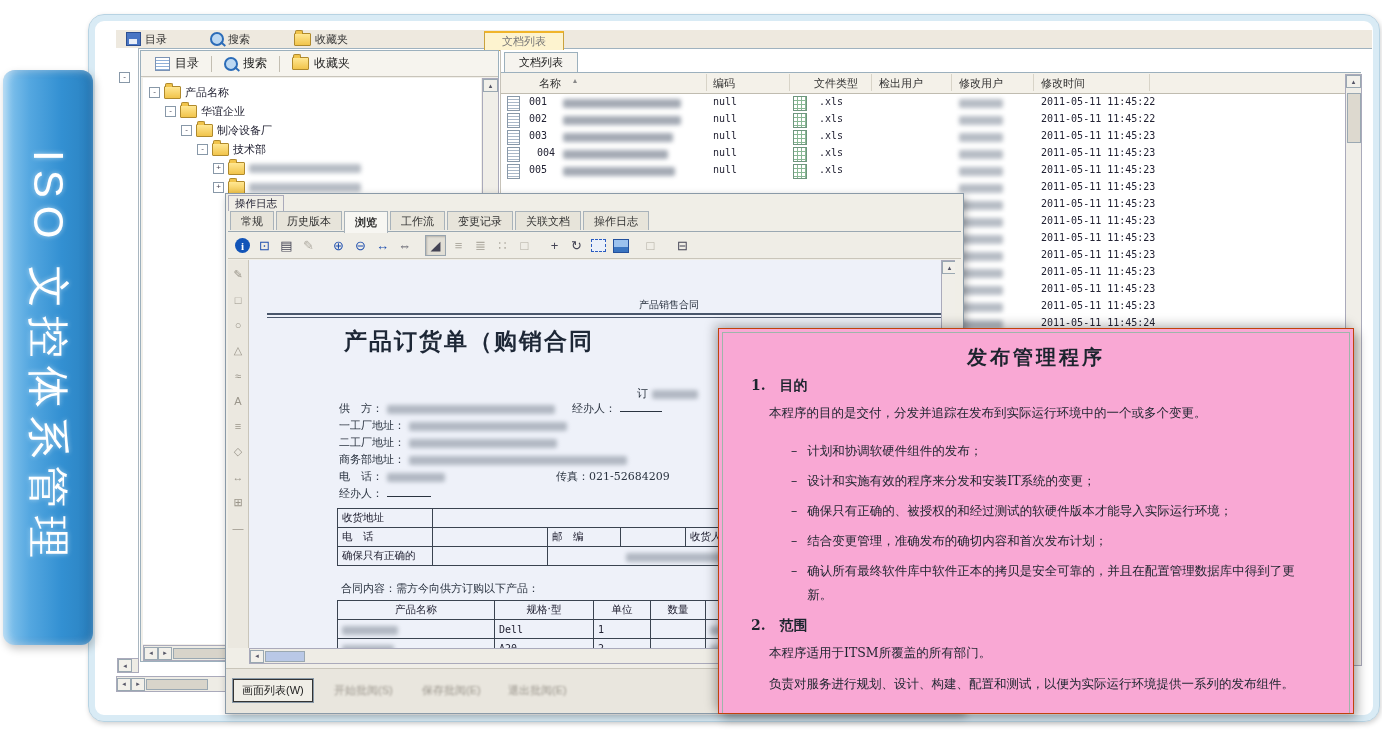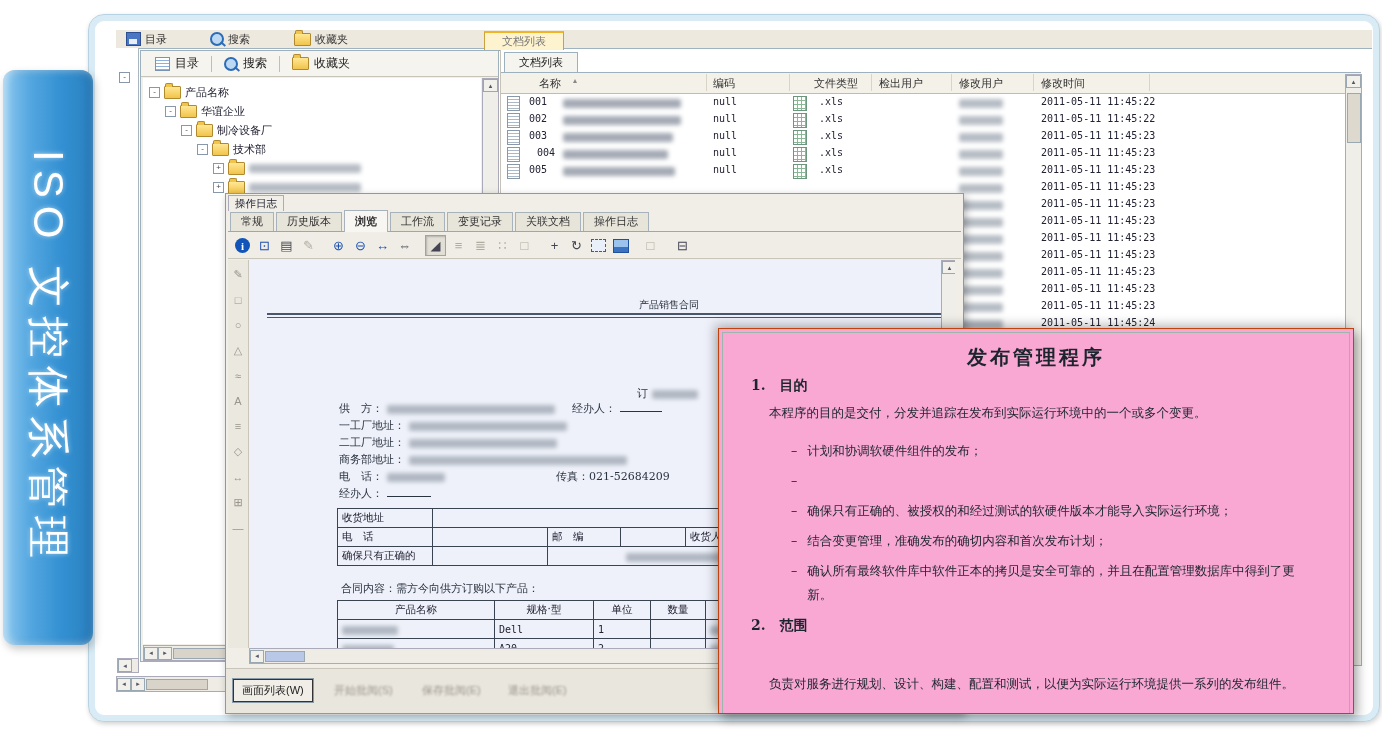--- a/index.html
+++ b/index.html
@@ -71,21 +71,21 @@
   .hsep{position:absolute;top:1px;width:1px;height:17px;background:#d8d4c8;}
   .lrow{position:absolute;left:0;width:100%;height:17px;font-size:10.5px;color:#223;}
   .lrow .c{position:absolute;top:2px;white-space:nowrap;}
   .mono{font-family:"DejaVu Sans Mono",monospace;font-size:10px;}
 
   
   .props{left:225px;top:193px;width:737px;height:519px;background:#f0eee7;border:1px solid #8a9aa8;
     box-shadow:2px 3px 8px rgba(0,0,0,.28);z-index:10;}
   .props-titletab{position:absolute;left:2px;top:1px;height:15px;padding:0 6px;background:#f0eee7;border:1px solid #aab;border-bottom:none;
     font-size:10.5px;color:#223;display:flex;align-items:center;}
-  .ptabs{position:absolute;left:2px;top:17px;width:733px;height:21px;border-bottom:1px solid #9aa8b2;display:flex;align-items:center;gap:2px;padding-left:2px;box-sizing:border-box;}
+  .ptabs{position:absolute;left:2px;top:17px;width:733px;height:21px;border-bottom:1px solid #9aa8b2;display:flex;align-items:flex-start;gap:2px;padding-left:2px;box-sizing:border-box;}
   .ptab{height:18px;padding:0 10px;background:#e7e4da;border:1px solid #a8b2ba;border-bottom:none;font-size:11px;color:#333;
     display:flex;align-items:center;}
   .ptab.sel{background:#f7f6f2;height:21px;font-weight:bold;}
   .ptoolbar{position:absolute;left:2px;top:39px;width:733px;height:26px;background:#efede6;border-bottom:1px solid #c9c5ba;
     display:flex;align-items:center;gap:3px;padding-left:5px;box-sizing:border-box;}
   .ticon{width:19px;height:19px;display:flex;align-items:center;justify-content:center;font-size:13px;color:#445;}
   .ticon.blue{color:#1f4fae;}
   .ticon.dim{color:#b0aca2;}
   .ticon.pressed{border:1px solid #98a4ae;background:#e2dfd6;box-shadow:inset 1px 1px 2px rgba(0,0,0,.2);}
   .infoicon{width:15px;height:15px;border-radius:50%;background:#1254b8;color:#fff;font-size:11px;font-weight:bold;
@@ -429,20 +429,21 @@
       <span>≡</span>
       <span>◇</span>
       <span>↔</span>
       <span>⊞</span>
       <span>—</span>
     </div>
 
     <div class="preview">
       <div class="cline" style="left:390px;top:38px;font-size:10px;">产品销售合同</div>
       <div class="hr2" style="left:18px;top:53px;width:684px;"></div>
+      <div class="ct-title" style="left:95px;top:66px;">产品订货单（购销合同</div>
       <div class="cline" style="left:388px;top:126px;"><span>订</span><span class="blob" style="width:46px;margin-left:4px;"></span></div>
 
       <div class="cline" style="left:90px;top:141px;">
         <span>供　方：</span>
         <span class="blob" style="width:168px;"></span>
         <span style="margin-left:14px;">经办人：</span>
         <span class="uline" style="width:42px;"></span>
       </div>
       <div class="cline" style="left:90px;top:158px;">
         <span>一工厂地址：</span>
@@ -540,34 +541,36 @@
     <div class="release-inner">
       <div class="rel-title">发布管理程序</div>
       <div class="rel-h" style="left:28px;top:44px;">1.　目的</div>
       <div class="rel-p" style="left:46px;top:72px;width:545px;">本程序的目的是交付，分发并追踪在发布到实际运行环境中的一个或多个变更。</div>
       <div class="rel-b" style="left:68px;top:106px;width:520px;">
         <span class="dash">–</span>
         <span>计划和协调软硬件组件的发布；</span>
       </div>
       <div class="rel-b" style="left:68px;top:136px;width:520px;">
         <span class="dash">–</span>
+        <span>设计和实施有效的程序来分发和安装IT系统的变更；</span>
       </div>
       <div class="rel-b" style="left:68px;top:166px;width:520px;">
         <span class="dash">–</span>
         <span>确保只有正确的、被授权的和经过测试的软硬件版本才能导入实际运行环境；</span>
       </div>
       <div class="rel-b" style="left:68px;top:196px;width:520px;">
         <span class="dash">–</span>
         <span>结合变更管理，准确发布的确切内容和首次发布计划；</span>
       </div>
       <div class="rel-b" style="left:68px;top:226px;width:515px;line-height:1.9;">
         <span class="dash">–</span>
         <span>确认所有最终软件库中软件正本的拷贝是安全可靠的，并且在配置管理数据库中得到了更新。</span>
       </div>
       <div class="rel-h" style="left:28px;top:284px;">2.　范围</div>
+      <div class="rel-p" style="left:46px;top:312px;width:545px;">本程序适用于ITSM所覆盖的所有部门。</div>
       <div class="rel-p" style="left:46px;top:338px;width:548px;line-height:2.1;">负责对服务进行规划、设计、构建、配置和测试，以便为实际运行环境提供一系列的发布组件。</div>
     </div>
   </div>
 
   <div class="abs banner">
     <div class="abs banner-text">ISO 文控体系管理</div>
   </div>
 
 </div>
 

